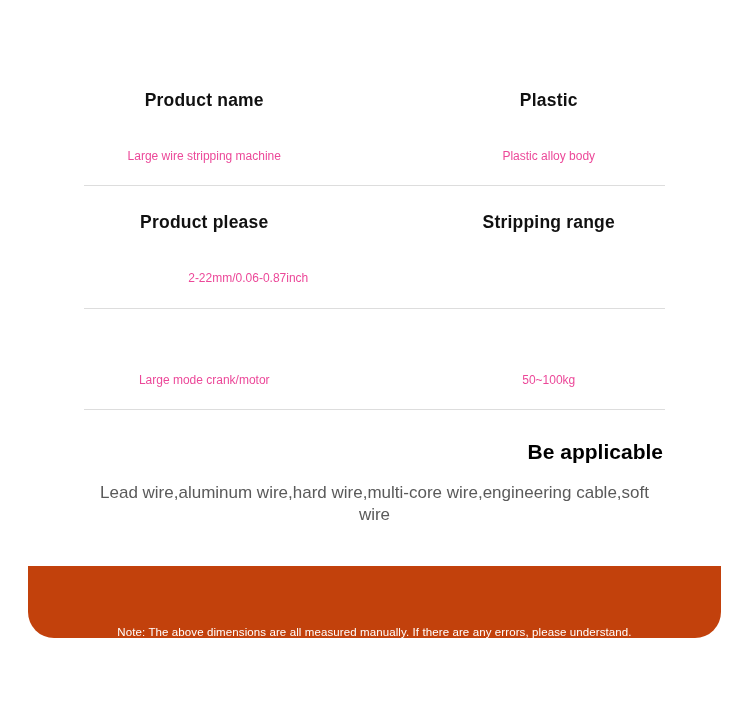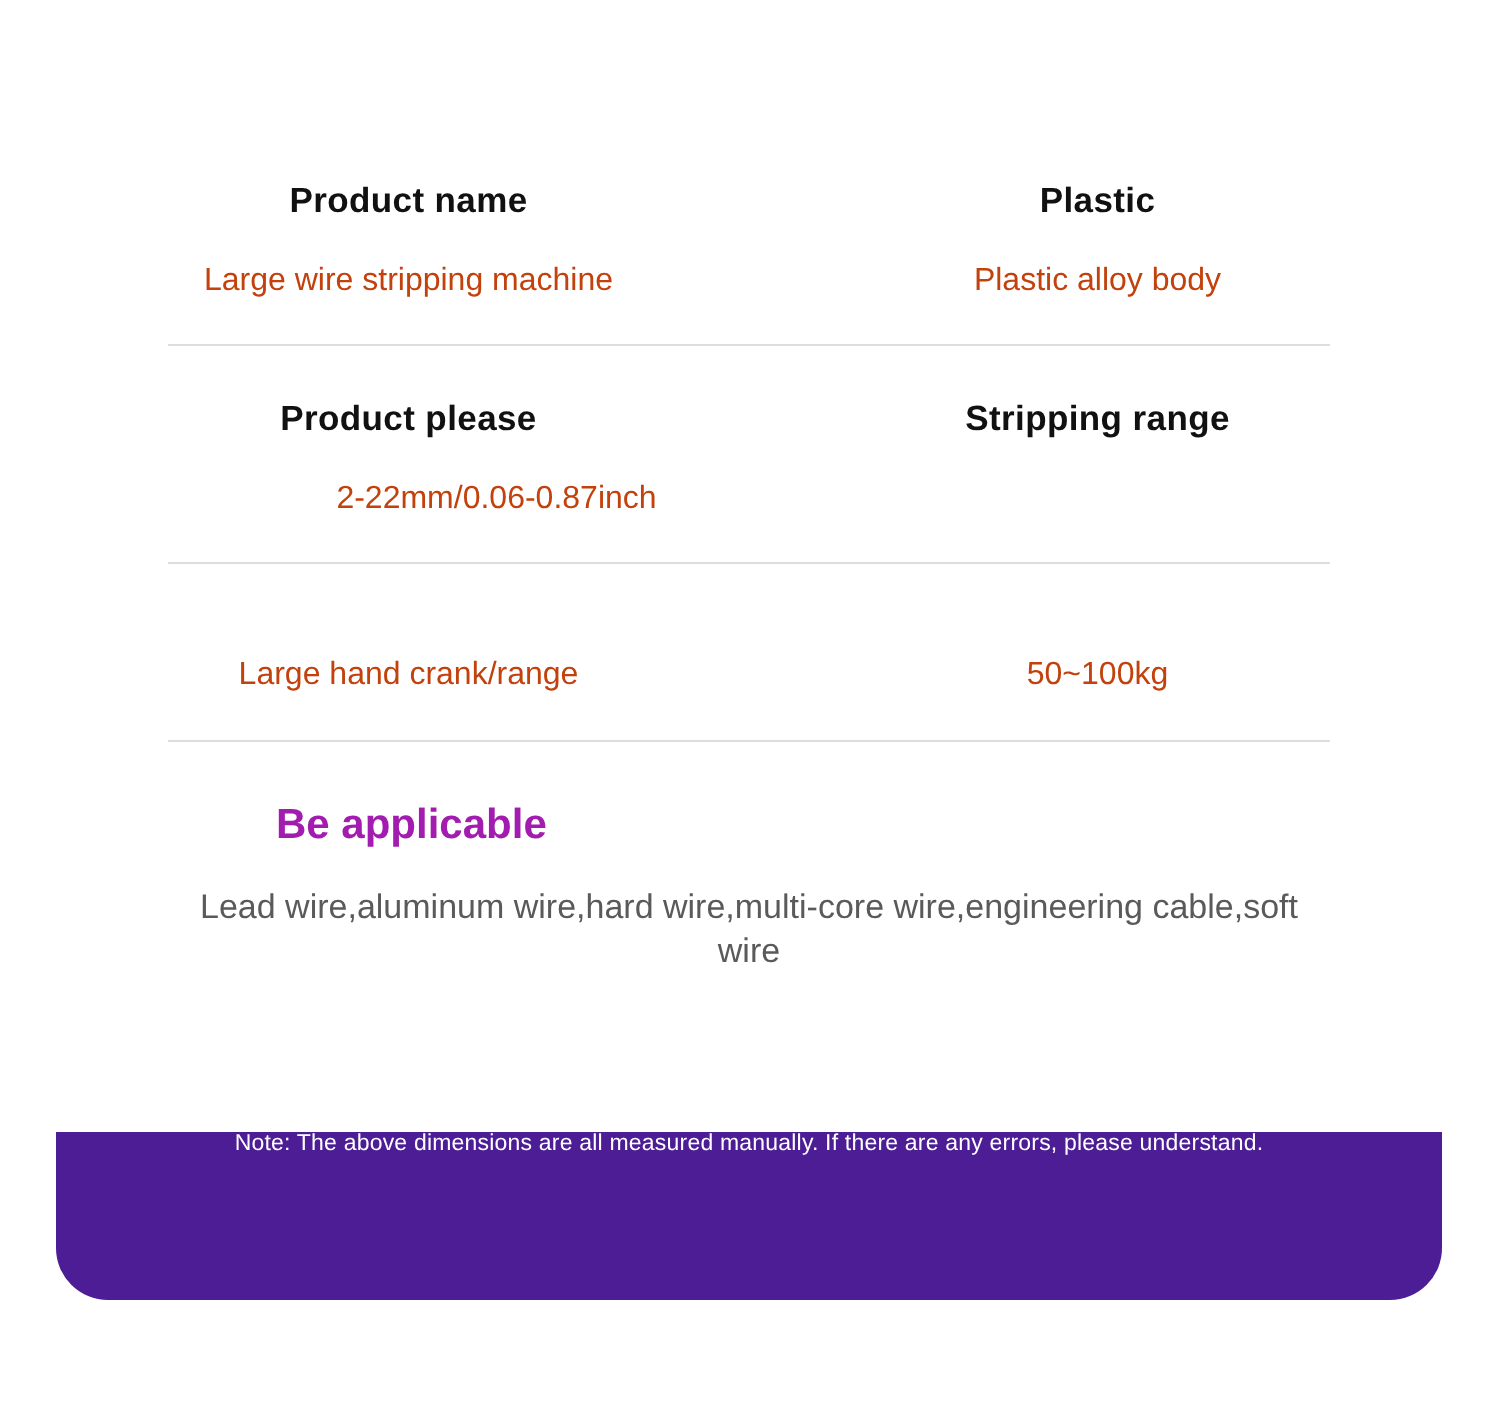--- a/index.html
+++ b/index.html
@@ -38,24 +38,25 @@
     text-align: center;
   }
   .spec-label {
     font-size: 17.5px;
     font-weight: bold;
     color: #111111;
     letter-spacing: 0.2px;
     line-height: 1.2;
   }
   .spec-value {
-    font-size: 16px;
-    color: #c2410c;
+    font-size: 12px;
+    color: #ec4899;
     line-height: 1.2;
     font-weight: normal;
+    margin-top: 18px;
   }
   .row-block {
     margin-bottom: 0;
   }
   .row-label-line {
     margin-top: 0;
   }
   .row-value-line {
     margin-top: 20px;
   }
@@ -71,41 +72,41 @@
   .cell-left { transform: translateX(-20px); }
   .cell-right { transform: translateX(24px); }
 
   .applicable-block {
     margin-top: 30px;
     padding: 0 12px;
   }
   .applicable-title {
     font-size: 21px;
     font-weight: bold;
-    color: #a21caf;
-    text-align: left;
+    color: #000000;
+    text-align: right;
     padding-left: 52px;
   }
   .applicable-text {
     margin-top: 18px;
     font-size: 17px;
     color: #5a5a5a;
     text-align: center;
     line-height: 1.3;
   }
   .note-bar {
     position: absolute;
     left: 28px;
     top: 566px;
     width: 693px;
-    height: 84px;
-    background: #4c1d95;
+    height: 72px;
+    background: #c2410c;
     border-radius: 0 0 26px 26px;
     display: flex;
-    align-items: flex-start;
+    align-items: flex-end;
     justify-content: center;
     box-sizing: border-box;
   }
   .note-text {
     color: #ffffff;
     font-size: 11.5px;
     text-align: center;
     letter-spacing: 0.1px;
   }
 </style>
@@ -139,21 +140,21 @@
       </div>
     </div>
 
     <div class="divider"></div>
     <div class="gap-after-divider"></div>
 
     <div class="row-block">
       <div class="spec-row row-label-line">
       </div>
       <div class="spec-row row-value-line">
-        <div class="spec-cell cell-left spec-value">Large hand crank/range</div>
+        <div class="spec-cell cell-left spec-value">Large mode crank/motor</div>
         <div class="spec-cell cell-right spec-value">50~100kg</div>
       </div>
     </div>
 
     <div class="divider"></div>
 
     <div class="applicable-block">
       <div class="applicable-title">Be applicable</div>
       <div class="applicable-text">Lead wire,aluminum wire,hard wire,multi-core wire,engineering cable,soft wire</div>
     </div>

